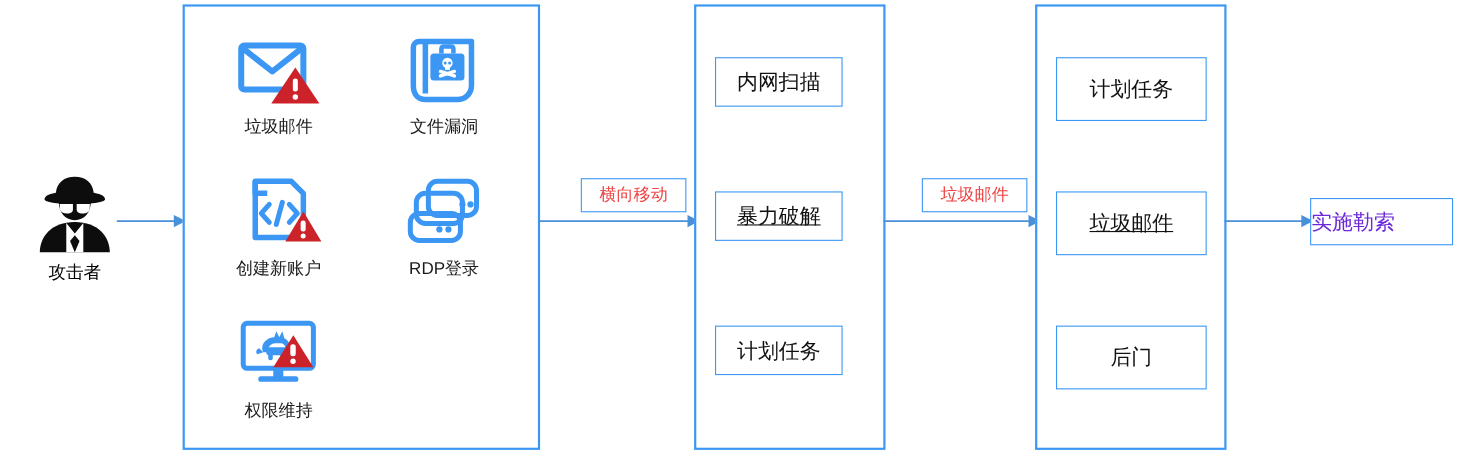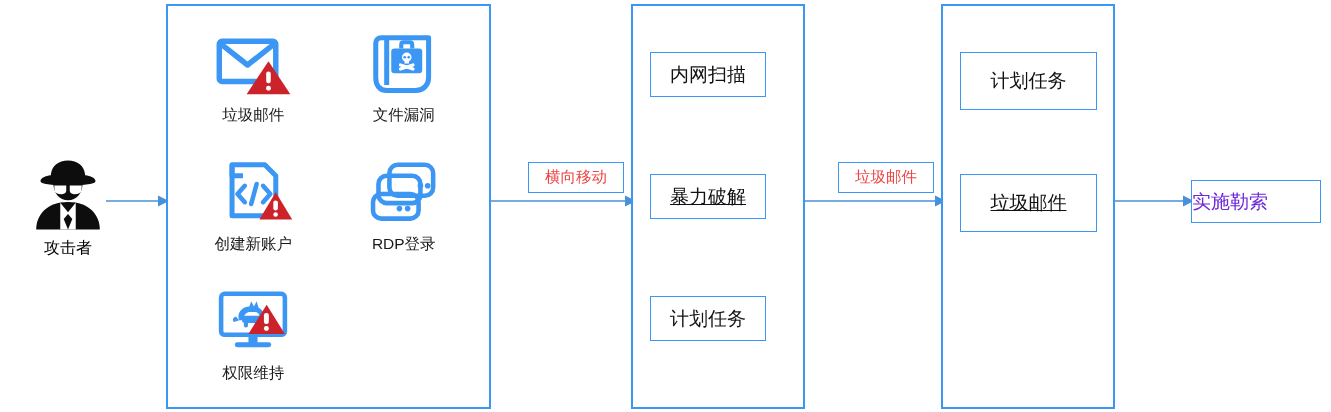--- a/index.html
+++ b/index.html
@@ -291,20 +291,23 @@
     <span>垃圾邮件</span>
   </div>
 
   <div class="stage-box" id="stage-persistence"></div>
   <div class="inner-box stage-persist-box row-1">
     <span>计划任务</span>
   </div>
   <div class="inner-box stage-persist-box row-2">
     <span>垃圾邮件</span>
   </div>
+  <div class="inner-box stage-persist-box row-3">
+    <span>后门</span>
+  </div>
 
   <svg class="connector" id="connector-final" viewBox="0 0 82 18" preserveAspectRatio="none">
     <line x1="0" y1="9" x2="72" y2="9" stroke="#4a90d9" stroke-width="1.6"></line>
     <path d="M70 3.5 L81 9 L70 14.5 Z" fill="#4a90d9"></path>
   </svg>
 
   <div id="final-box">
     <span>实施勒索</span>
   </div>
 

